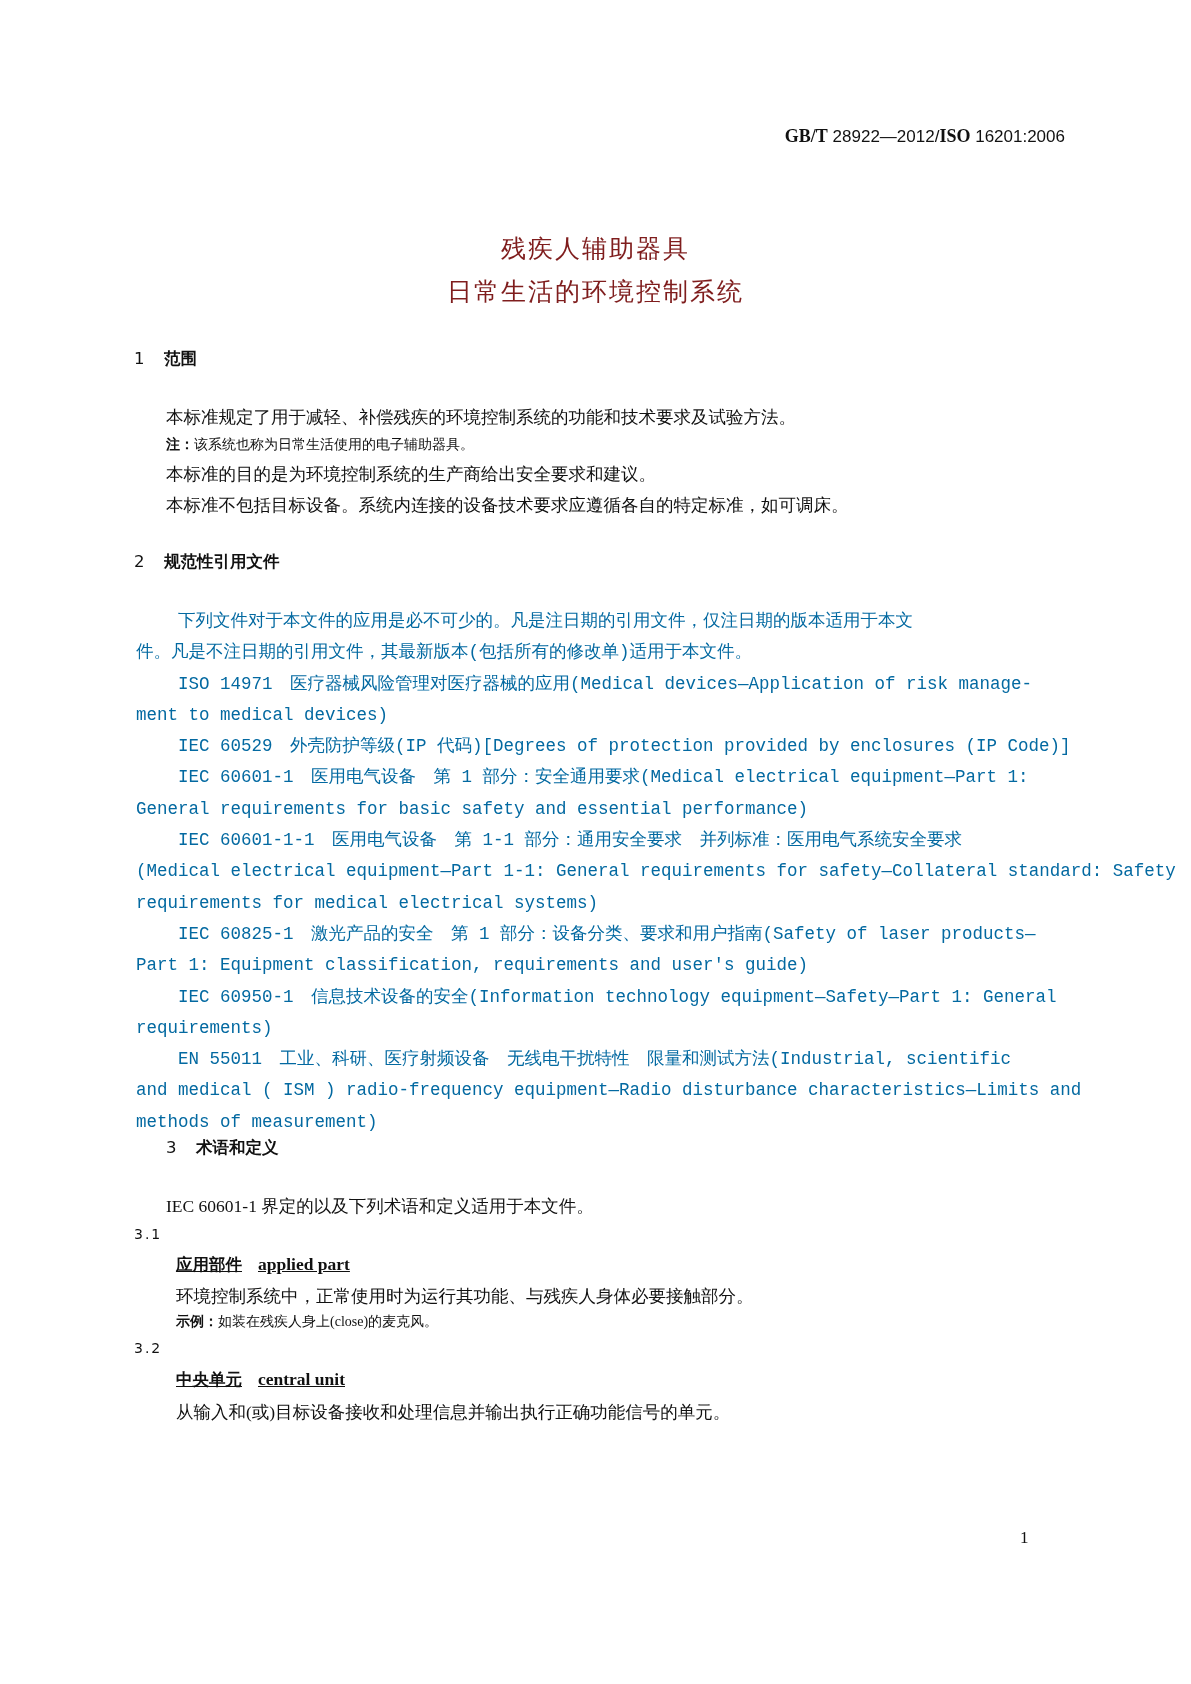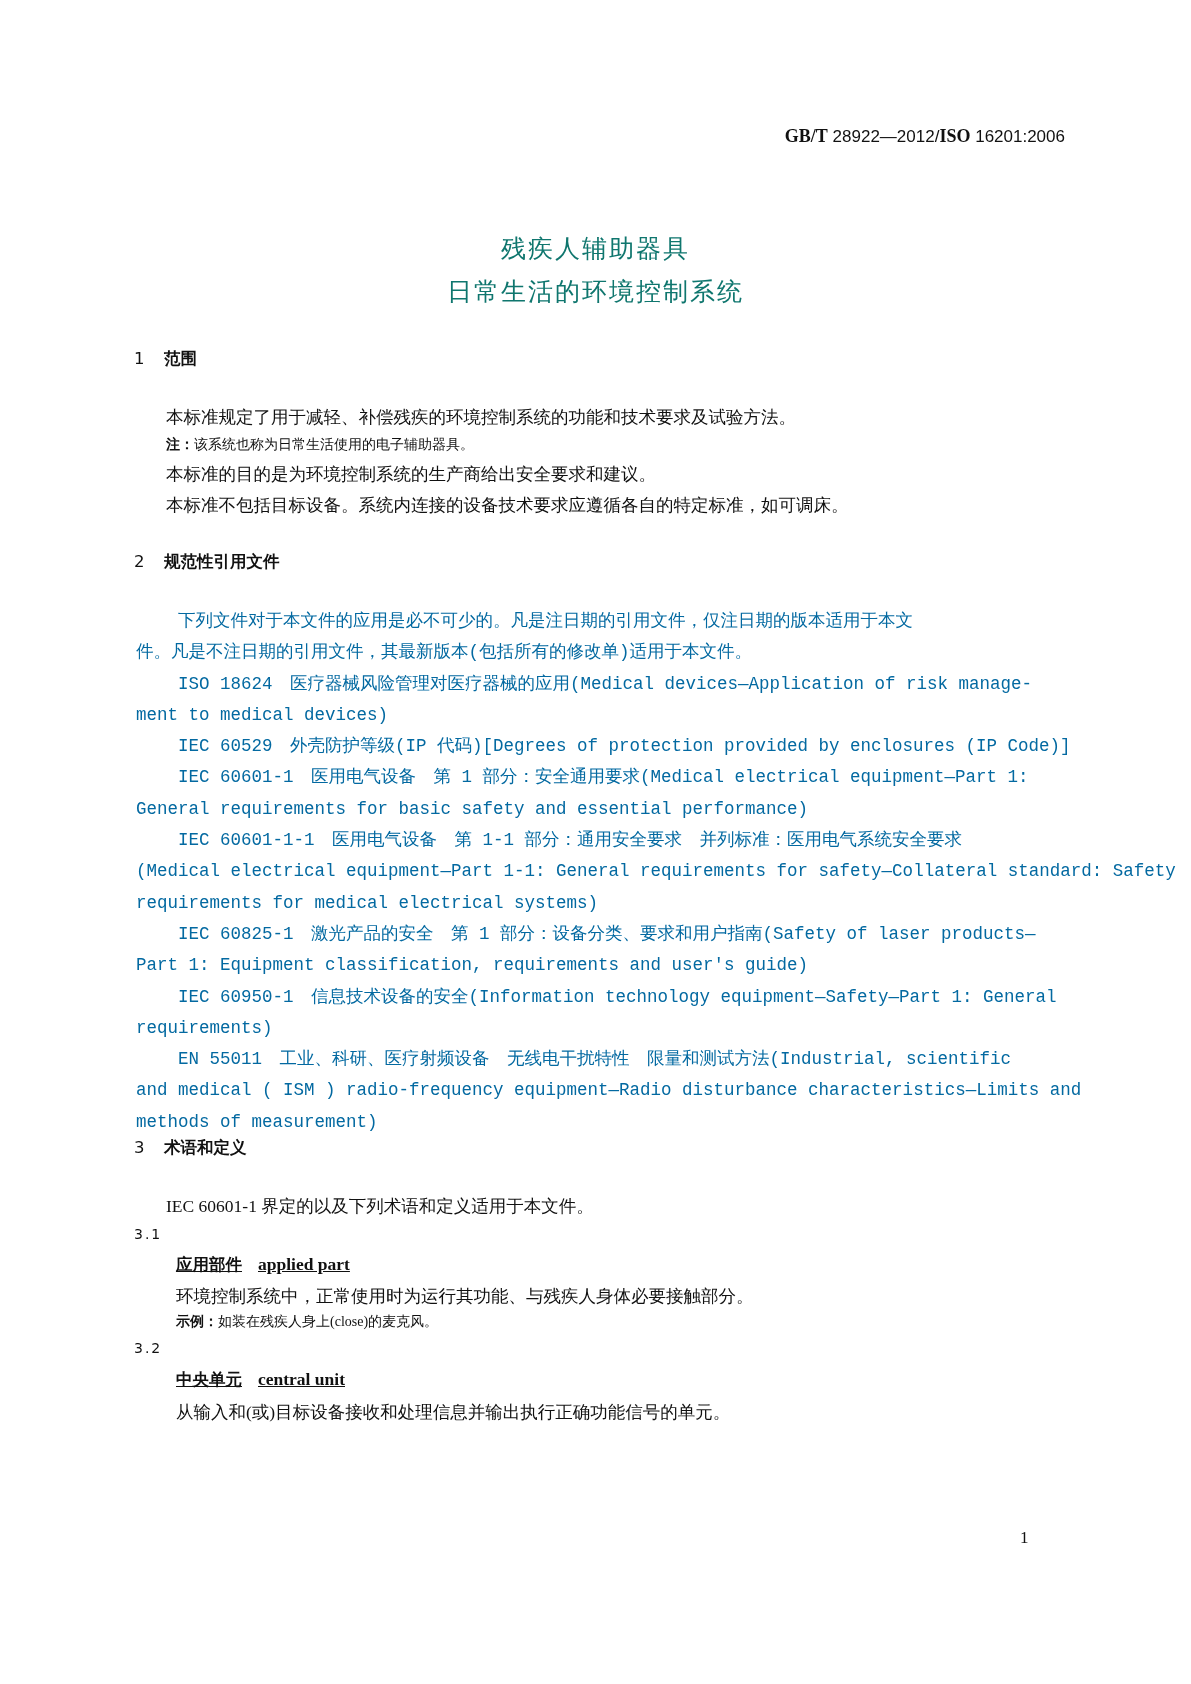--- a/index.html
+++ b/index.html
@@ -1,20 +1,20 @@
 <!DOCTYPE html>
 <html><head>
 <meta charset="utf-8">
 <style>
   html, body { margin:0; padding:0; background:#ffffff; }
   body { width:1191px; height:1684px; position:relative; overflow:hidden; color:#111; }
   .page { position:absolute; left:0; top:0; width:1191px; height:1684px; }
   .std-code { position:absolute; right:126px; top:126px; font-family:"Liberation Sans", sans-serif; font-size:17px; color:#111; white-space:nowrap; }
   .std-code b { font-family:"Liberation Serif", serif; font-weight:bold; font-size:18px; }
-  .title { position:absolute; left:0; width:1191px; text-align:center; font-family:"DejaVu Sans", sans-serif; font-size:25px; letter-spacing:2px; color:#0f766e; }
+  .title { position:absolute; left:0; width:1191px; text-align:center; font-family:"DejaVu Sans", sans-serif; font-size:25px; letter-spacing:2px; color:#7f1d1d; }
   .t1 { top:232px; }
   .t2 { top:275px; }
   .sec { position:absolute; left:134px; font-family:"DejaVu Sans", sans-serif; font-size:16.5px; font-weight:bold; color:#111; }
   .sec .num { display:inline-block; width:30px; font-weight:normal; }
   .para { position:absolute; left:136px; width:923px; font-family:Liberation Mono, monospace; font-size:17.5px; line-height:31.3px; color:#0369a1; text-align:justify; }
   .para .ind { display:inline-block; width:42px; }
   .line { display:block; white-space:nowrap; }
   .subnum { position:absolute; left:134px; font-family:"DejaVu Sans", sans-serif; font-size:14px; color:#111; letter-spacing:2px; }
   .term { position:absolute; left:176px; font-family:"Liberation Serif", serif; font-size:17.5px; color:#111;text-decoration:underline; }
   .term .zh { font-family:"DejaVu Sans", sans-serif; font-weight:bold; font-size:16.5px; }
@@ -50,21 +50,21 @@
   <div class="def" style="left:166px; top:493px;">本标准不包括目标设备。系统内连接的设备技术要求应遵循各自的特定标准，如可调床。</div>
 
   <div class="sec" style="top:551px;">
     <span class="num">2</span><span>规范性引用文件</span>
   </div>
 
   <div class="para" style="top:606px;">
     <span class="line"><span class="ind"></span><span>下列文件对于本文件的应用是必不可少的。凡是注日期的引用文件，仅注日期的版本适用于本文</span></span>
     <span class="line">件。凡是不注日期的引用文件，其最新版本(包括所有的修改单)适用于本文件。</span>
 
-    <span class="line"><span class="ind"></span><span>ISO 18624　医疗器械风险管理对医疗器械的应用(Medical devices—Application of risk manage-</span></span>
+    <span class="line"><span class="ind"></span><span>ISO 14971　医疗器械风险管理对医疗器械的应用(Medical devices—Application of risk manage-</span></span>
     <span class="line">ment to medical devices)</span>
 
     <span class="line"><span class="ind"></span><span>IEC 60529　外壳防护等级(IP 代码)[Degrees of protection provided by enclosures (IP Code)]</span></span>
 
     <span class="line"><span class="ind"></span><span>IEC 60601-1　医用电气设备　第 1 部分：安全通用要求(Medical electrical equipment—Part 1:</span></span>
     <span class="line">General requirements for basic safety and essential performance)</span>
 
     <span class="line"><span class="ind"></span><span>IEC 60601-1-1　医用电气设备　第 1-1 部分：通用安全要求　并列标准：医用电气系统安全要求</span></span>
     <span class="line">(Medical electrical equipment—Part 1-1: General requirements for safety—Collateral standard: Safety</span>
     <span class="line">requirements for medical electrical systems)</span>
@@ -73,21 +73,21 @@
     <span class="line">Part 1: Equipment classification, requirements and user's guide)</span>
 
     <span class="line"><span class="ind"></span><span>IEC 60950-1　信息技术设备的安全(Information technology equipment—Safety—Part 1: General</span></span>
     <span class="line">requirements)</span>
 
     <span class="line"><span class="ind"></span><span>EN 55011　工业、科研、医疗射频设备　无线电干扰特性　限量和测试方法(Industrial, scientific</span></span>
     <span class="line just">and medical ( ISM ) radio-frequency equipment—Radio disturbance characteristics—Limits and</span>
     <span class="line">methods of measurement)</span>
   </div>
 
-  <div class="sec" style="top:1137px;">
+  <div class="sec" style="top:1137px;margin-left:32px;">
     <span class="num">3</span><span>术语和定义</span>
   </div>
   <div class="def" style="left:166px; top:1194px;">IEC 60601-1 界定的以及下列术语和定义适用于本文件。</div>
 
   <div class="subnum" style="top:1226px;">3.1</div>
   <div class="term" style="top:1254px;">
     <span class="zh">应用部件</span><span class="en">applied part</span>
   </div>
   <div class="def" style="top:1284px;">环境控制系统中，正常使用时为运行其功能、与残疾人身体必要接触部分。</div>
   <div class="example" style="top:1313px;">

